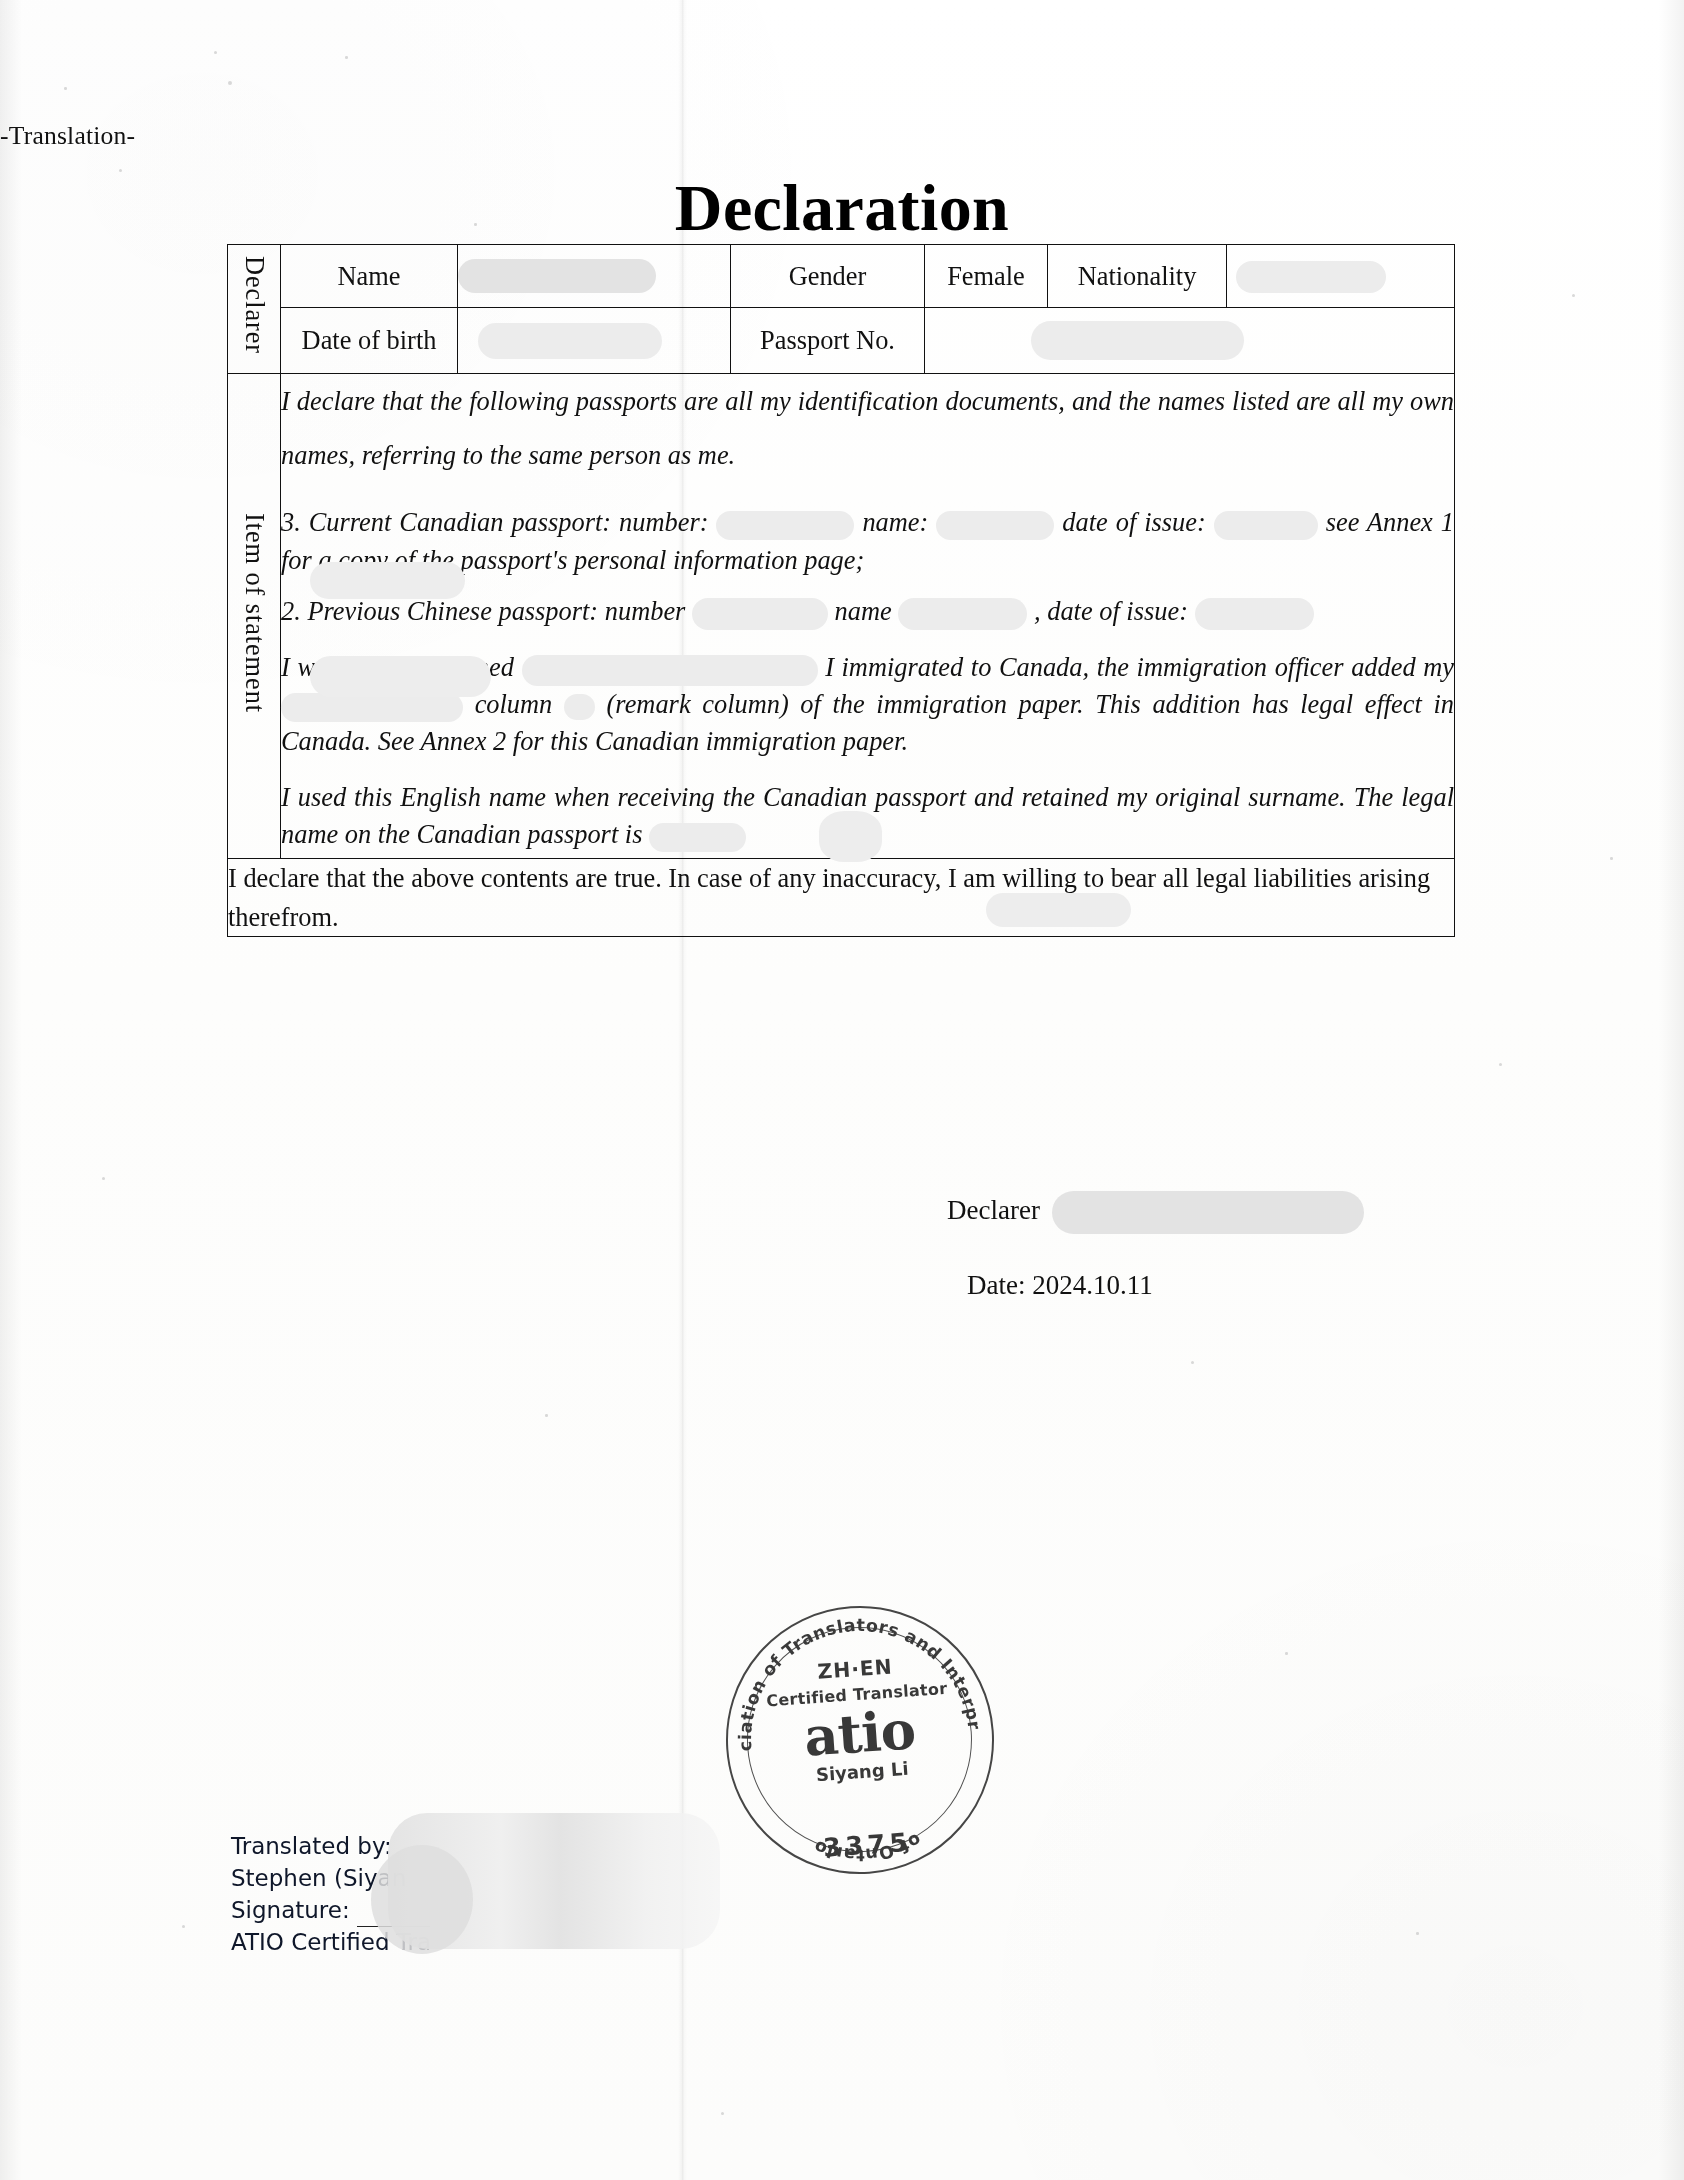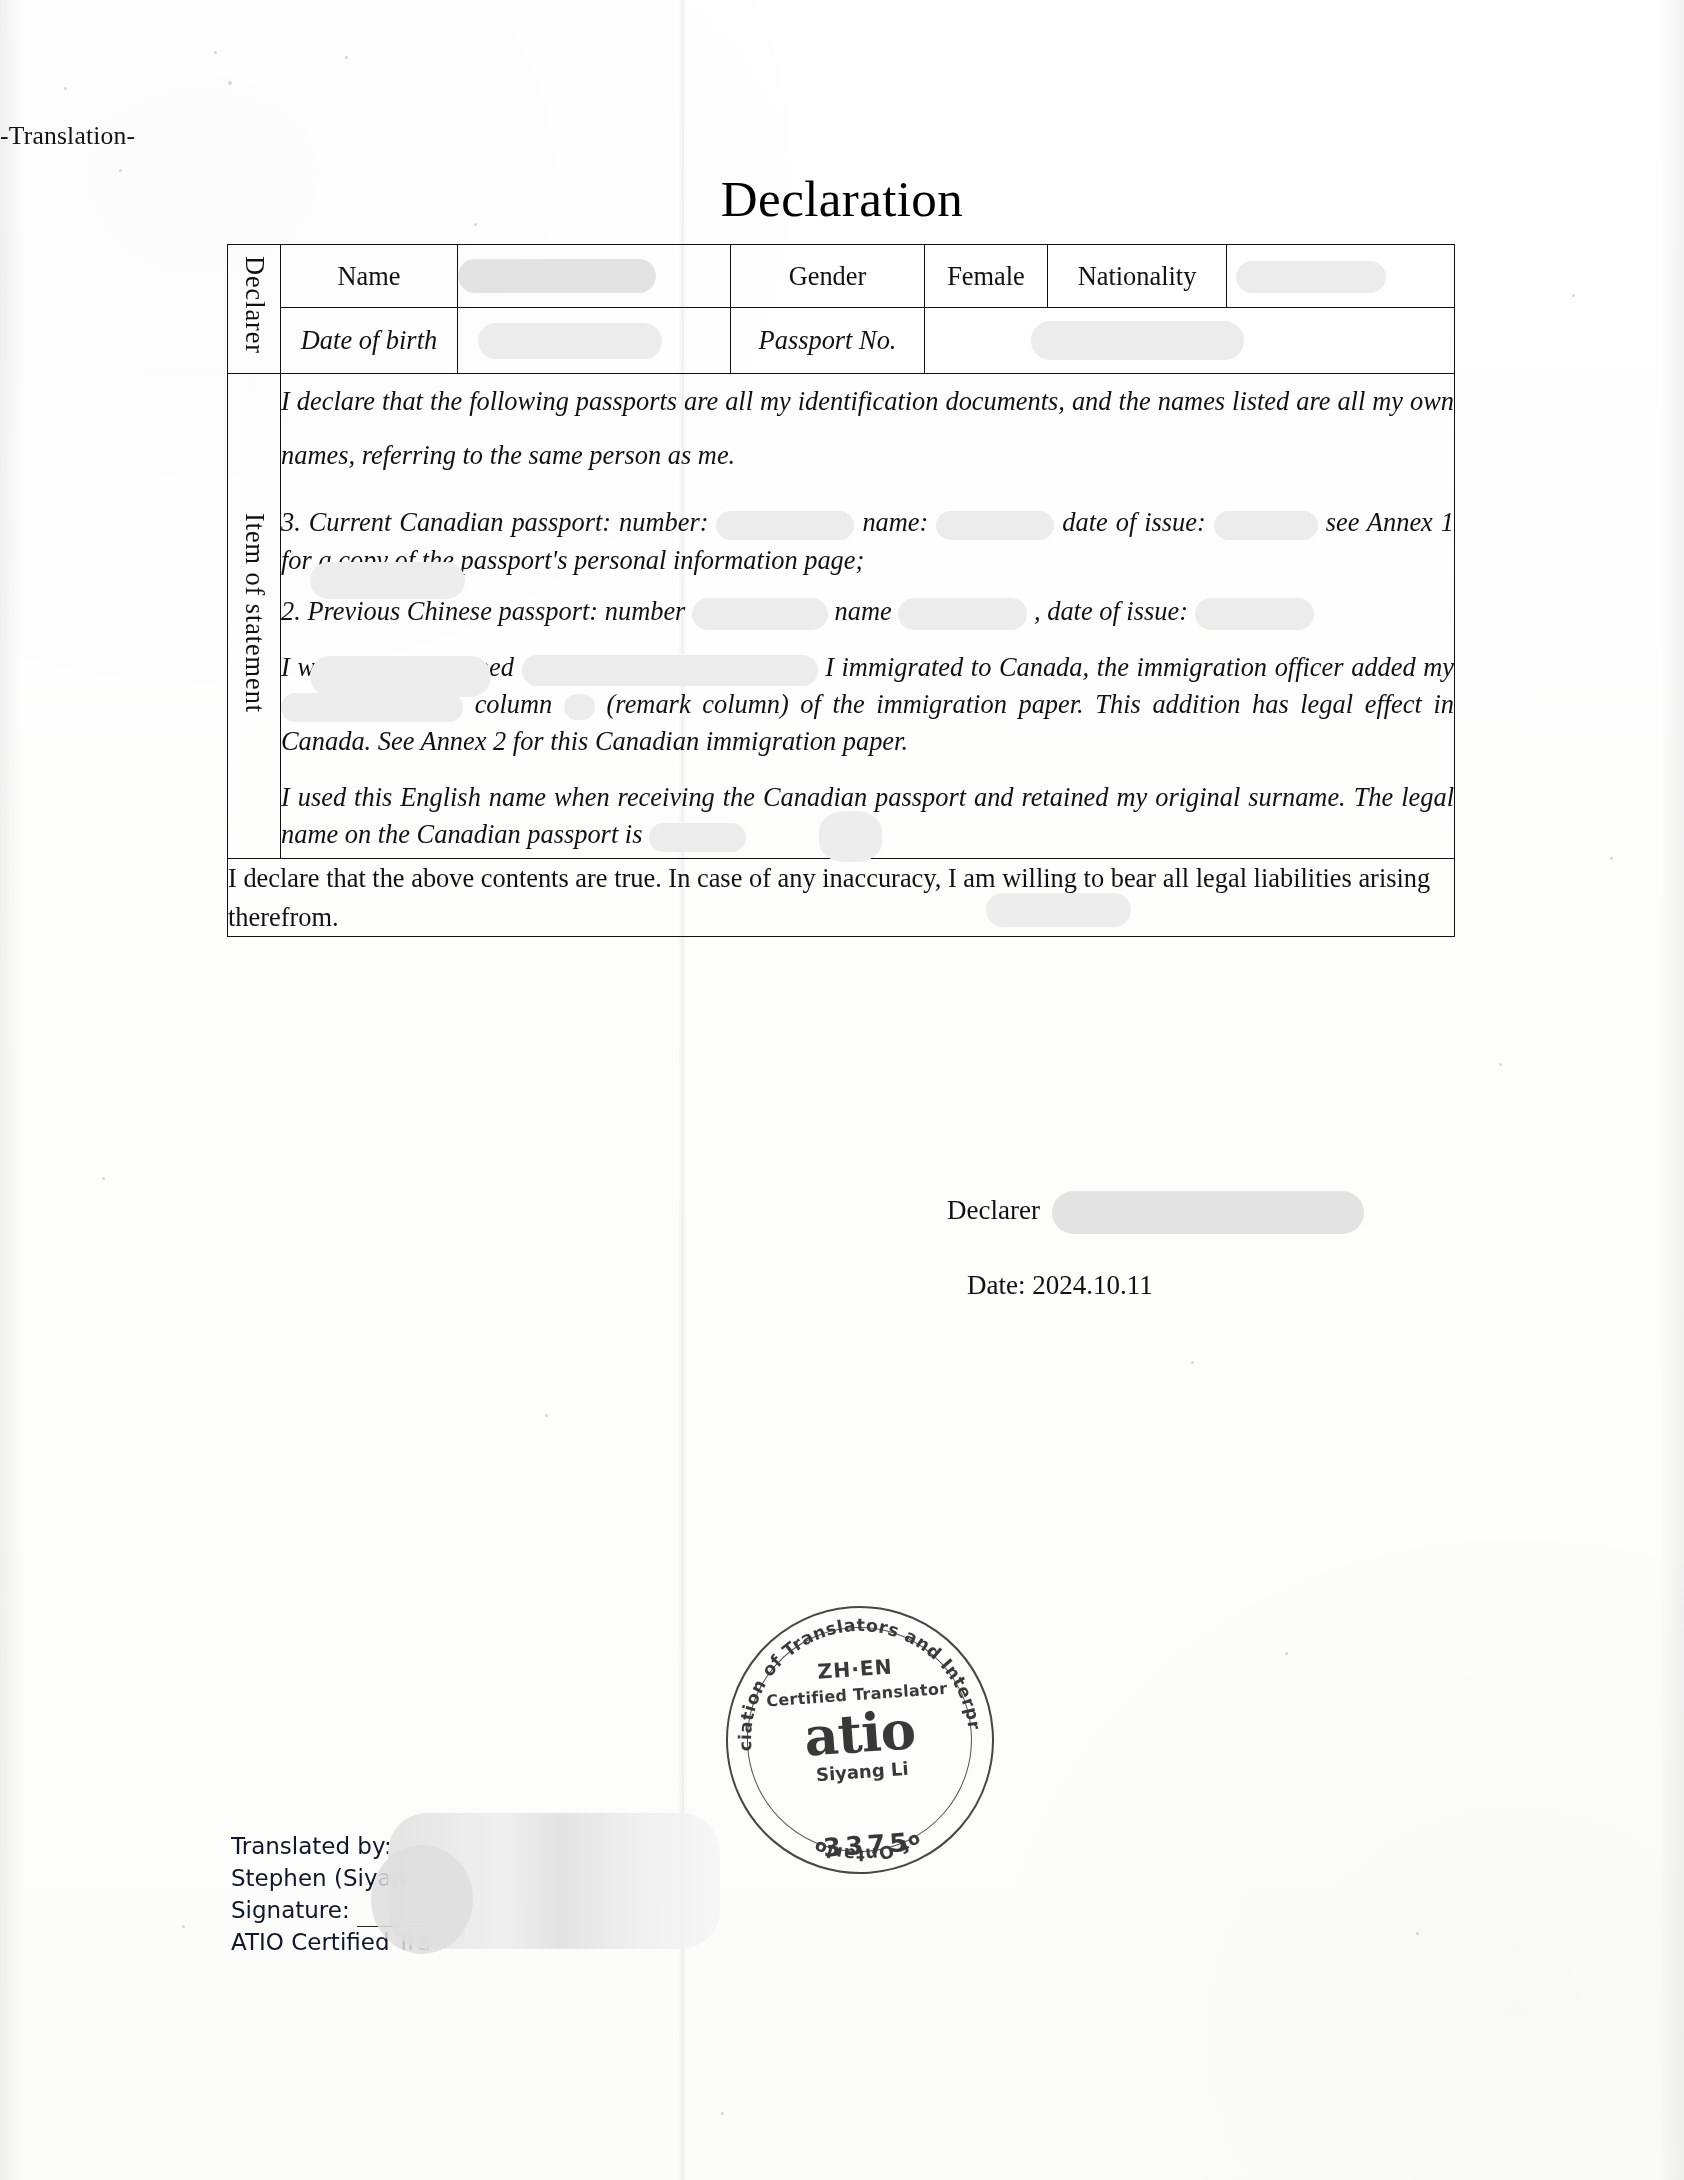--- a/index.html
+++ b/index.html
@@ -69,22 +69,22 @@
     top: 121px;
     font-size: 25.6px;
     color: #111;
     letter-spacing: 0.2px;
   }
   .doc-title {
     position: absolute;
     left: 0; right: 0;
     top: 170px;
     text-align: center;
-    font-size: 51px;
-    font-weight: normal;
+    font-size: 66px;
+    font-weight: bold;
     color: #000;
     letter-spacing: 0.4px;
   }
 
   
   .decl-table {
     position: absolute;
     left: 227px;
     top: 244px;
     width: 1227px;
@@ -112,21 +112,21 @@
     display: inline-block;
     padding: 8.5px 0;
   }
   .cell-pad {
     padding: 13.6px 12px;
   }
   .cell-center {
     text-align: center;
   }
   .row-h1 { height: 63px; }
-  .row-h2 { height: 66px; font-style: italic; }
+  .row-h2 { height: 66px; }
 
   
   .stmt-cell {
     padding: 17px 17px 22px 20.4px;
     font-size: 26.4px;
     line-height: 1.42;
     color: #111;
     font-style: italic;
   }
   .stmt-cell p {

